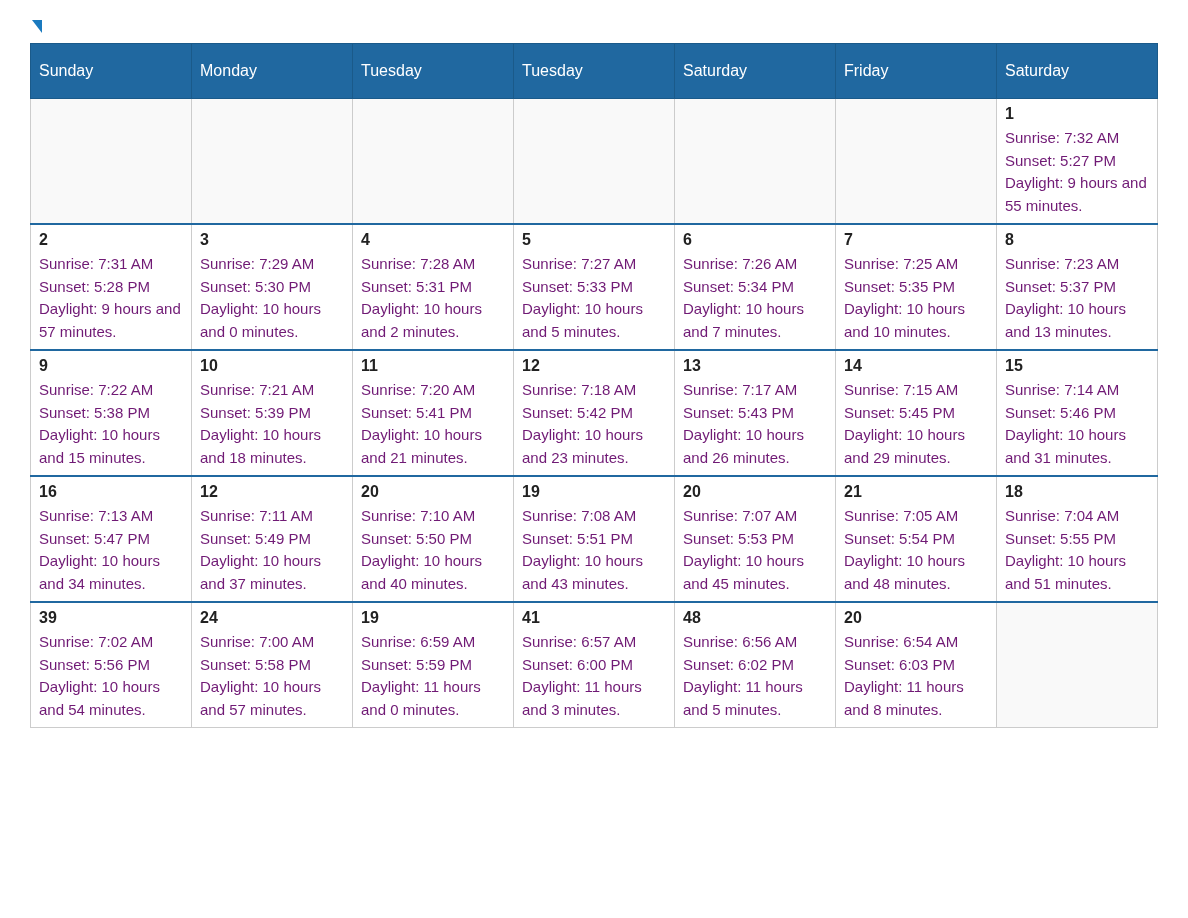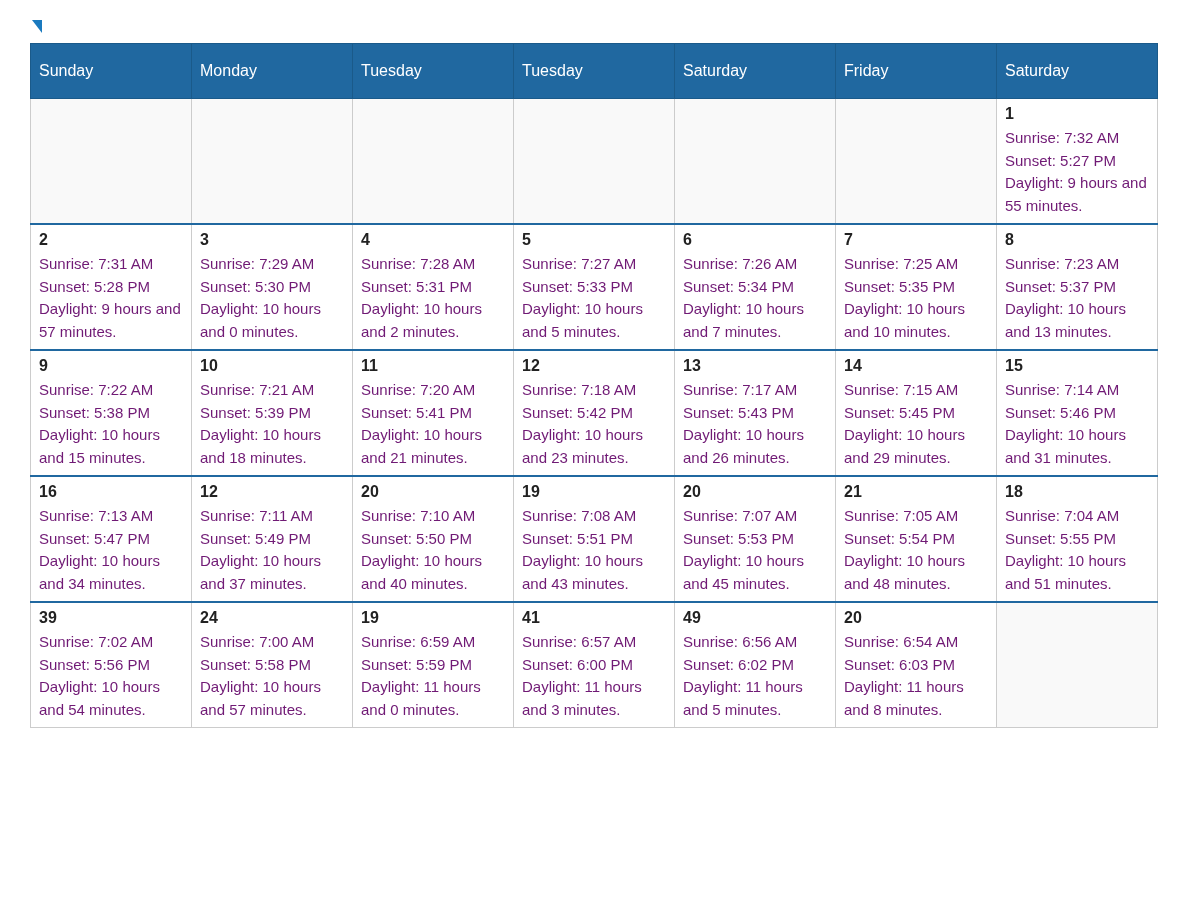--- a/index.html
+++ b/index.html
@@ -251,21 +251,21 @@
         </td>
         <td>
           <span class="day-number">19</span>
           <div class="day-info">Sunrise: 6:59 AM<br>Sunset: 5:59 PM<br>Daylight: 11 hours and 0 minutes.</div>
         </td>
         <td>
           <span class="day-number">41</span>
           <div class="day-info">Sunrise: 6:57 AM<br>Sunset: 6:00 PM<br>Daylight: 11 hours and 3 minutes.</div>
         </td>
         <td>
-          <span class="day-number">49</span>
+          <span class="day-number">48</span>
           <div class="day-info">Sunrise: 6:56 AM<br>Sunset: 6:02 PM<br>Daylight: 11 hours and 5 minutes.</div>
         </td>
         <td>
           <span class="day-number">20</span>
           <div class="day-info">Sunrise: 6:54 AM<br>Sunset: 6:03 PM<br>Daylight: 11 hours and 8 minutes.</div>
         </td>
         <td class="empty"></td>
       </tr>
     </tbody>
 </table>

